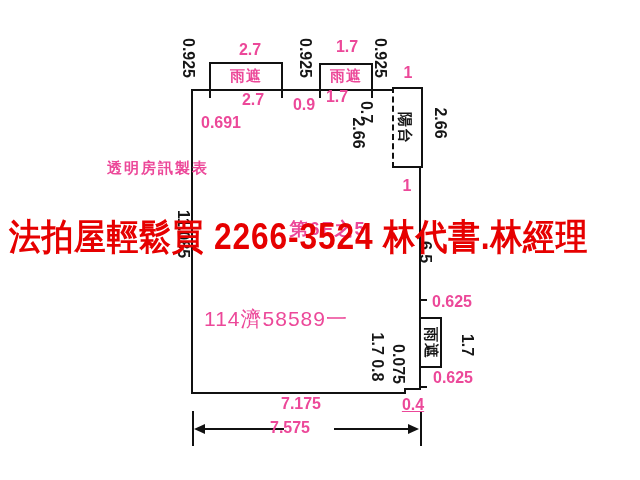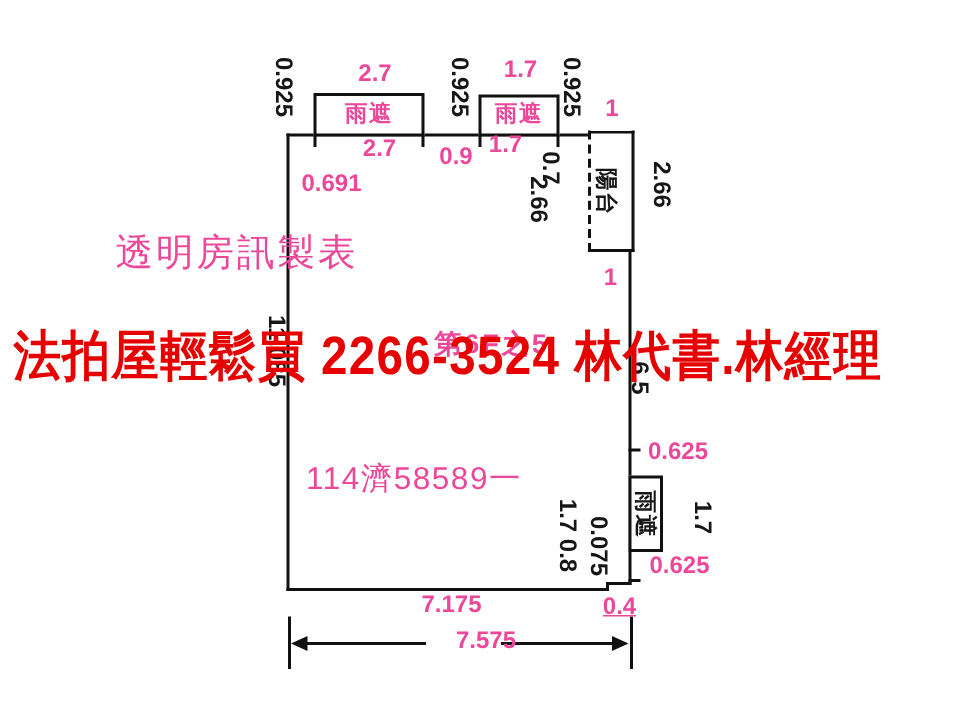--- a/index.html
+++ b/index.html
@@ -7,21 +7,21 @@
     position:relative;width:640px;height:480px;background:#ffffff;
     font-family:"Liberation Sans","DejaVu Sans",sans-serif;overflow:hidden;
   }
   .wall{position:absolute;background:#111;}
   .box{position:absolute;border:2px solid #111;background:#fff;box-sizing:border-box;}
   .lbl{position:absolute;transform:translate(-50%,-50%);white-space:nowrap;
        font-size:16px;font-weight:600;color:#ec4899;letter-spacing:0px;}
   .rot{position:absolute;transform:translate(-50%,-50%) rotate(90deg);white-space:nowrap;
        font-size:16px;font-weight:600;color:#161616;}
   .room{font-size:15px;font-weight:700;letter-spacing:1px;}
-  .maker{font-size:25px;font-weight:400;letter-spacing:2px;text-align:center;}
+  .maker{font-size:15px;font-weight:700;letter-spacing:2px;text-align:center;}
   .plannum{font-size:21px;font-weight:500;letter-spacing:1px;}
   .unitblack{font-size:18px;font-weight:700;letter-spacing:2px;z-index:1;margin-left:35px;}
   .watermark{
     position:absolute;left:9px;top:213px;z-index:2;
     font-size:36px;font-weight:700;white-space:nowrap;
     transform:scaleX(0.88);transform-origin:left top;letter-spacing:1px;
   }
   .tickv{position:absolute;width:2px;background:#111;}
   .tickh{position:absolute;height:2px;background:#111;}
   .arrow{position:absolute;width:0;height:0;}
@@ -92,17 +92,17 @@
 
   <div class="lbl" style="left:452px;top:302px;">0.625</div>
   <div class="rot room" style="left:430px;top:343px;">雨遮</div>
   <div class="rot" style="left:467px;top:345px;">1.7</div>
   <div class="lbl" style="left:453px;top:378px;">0.625</div>
   <div class="rot" style="left:398px;top:364px;">0.075</div>
   <div class="rot" style="left:377px;top:357px;">1.7 0.8</div>
 
   <div class="lbl" style="left:301px;top:404px;">7.175</div>
   <div class="lbl" style="left:413px;top:405px;text-decoration:underline;">0.4</div>
-  <div class="lbl" style="left:324px;top:428px;">7.575</div>
+  <div class="lbl" style="left:290px;top:428px;">7.575</div>
 
   <div class="watermark" style="color: rgb(230, 0, 0);">法拍屋輕鬆買  2266-3524  林代書.林經理</div>
 
 </div>
 
 </body></html>

